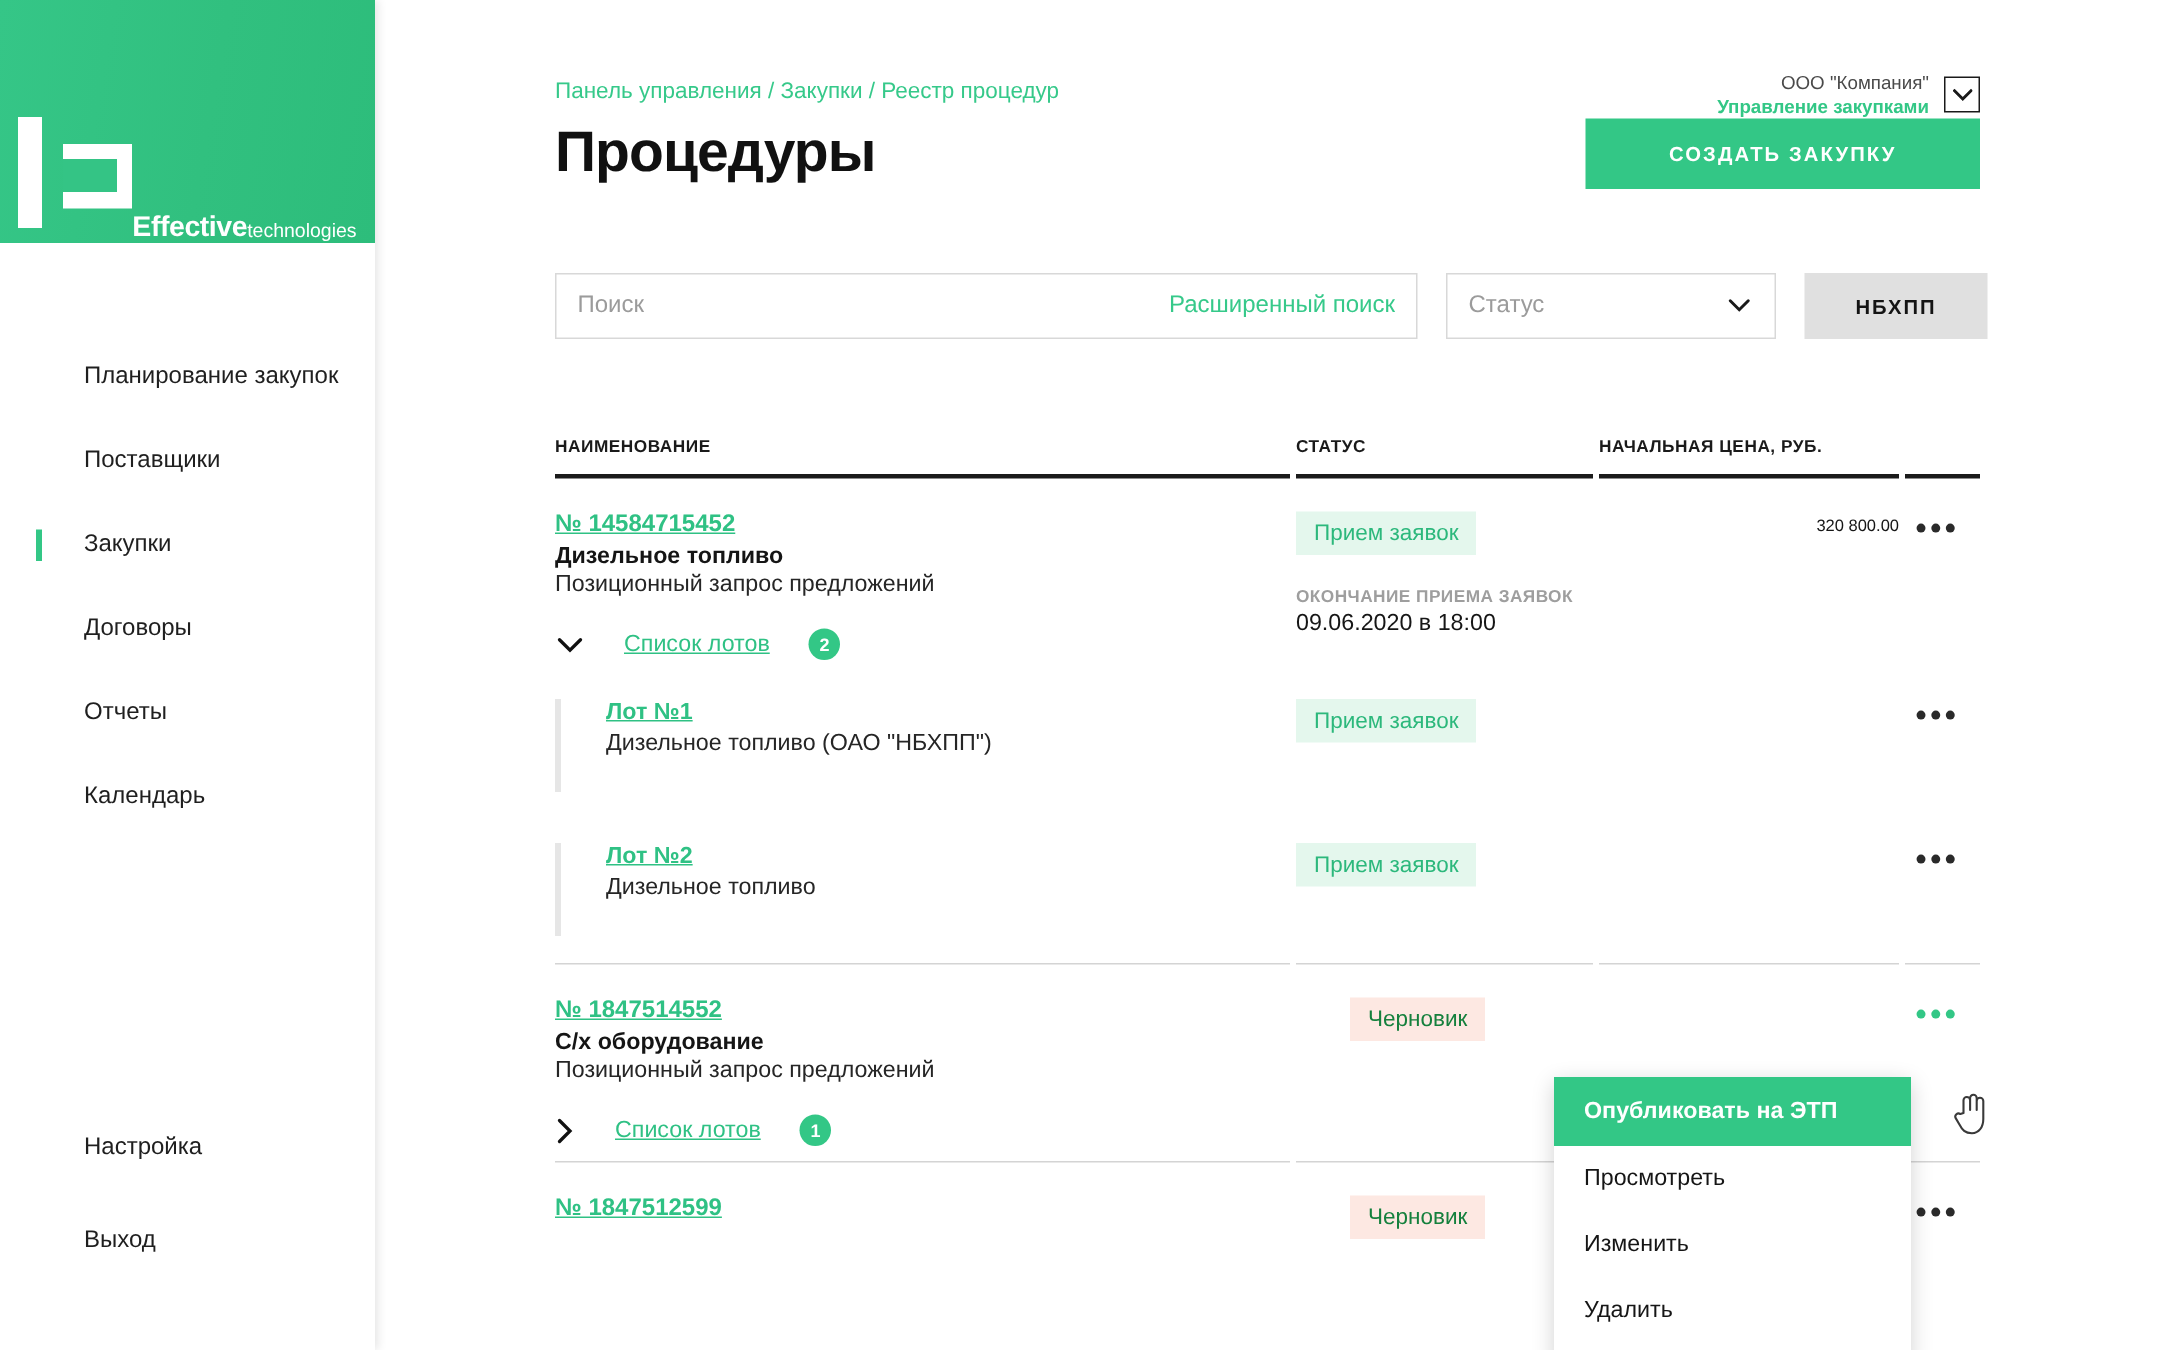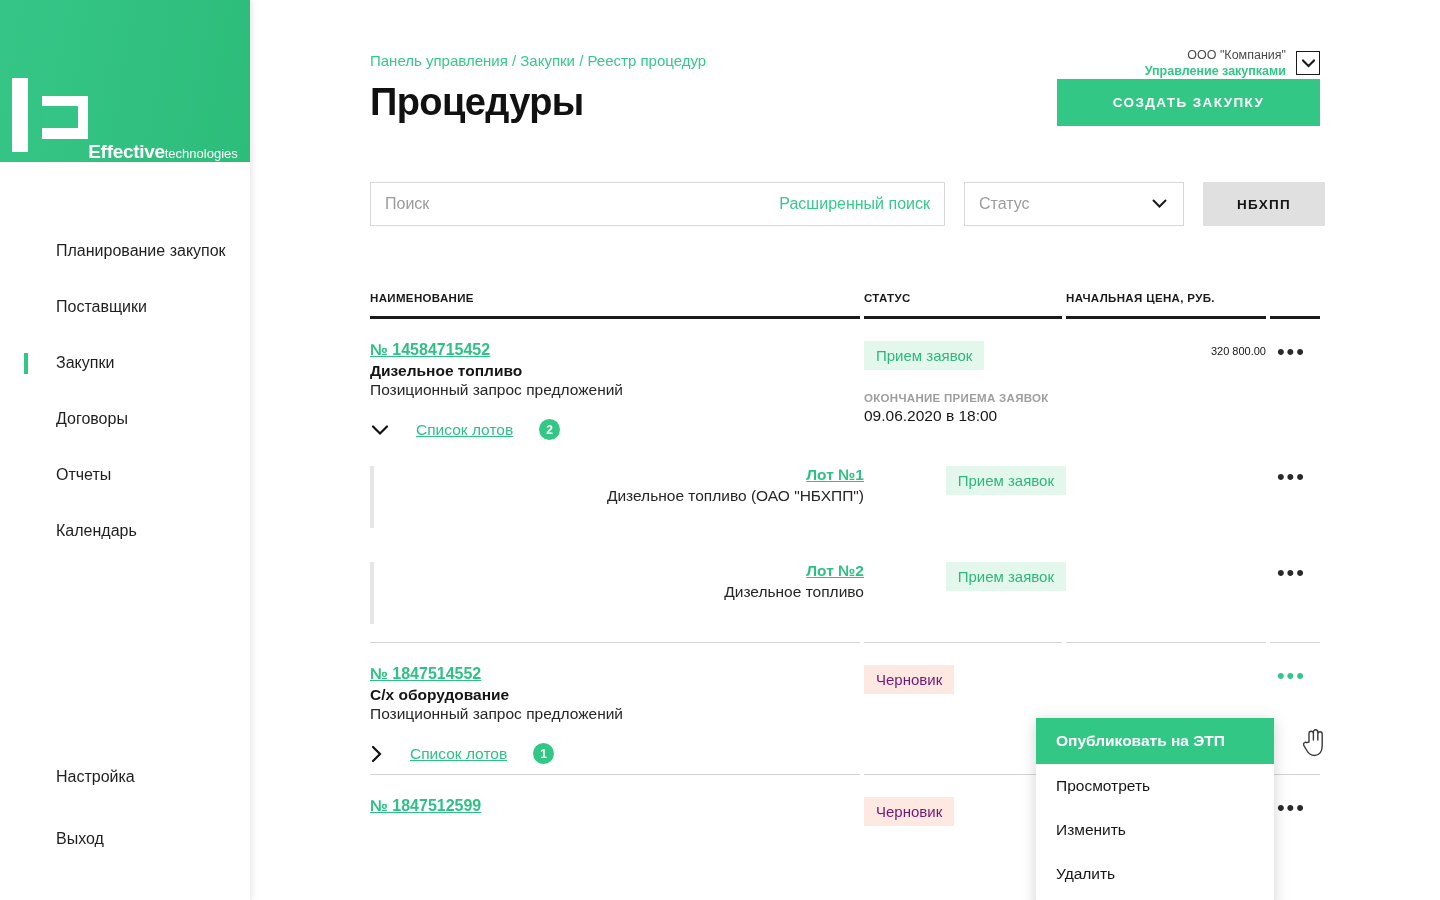--- a/index.html
+++ b/index.html
@@ -73,21 +73,21 @@
     line-height: 1.38;
     cursor: pointer;
   }
   .nav-item.active::before {
     content: "";
     position: absolute;
     left: 24px; top: 1px;
     width: 4px; height: 21px;
     background: #33c786;
   }
-  .nav-bottom { position: absolute; left: 0; bottom: 0; width: 298px; padding-bottom: 10px; }
+  .nav-bottom { position: absolute; left: 0; bottom: 12px; width: 298px; padding-bottom: 10px; }
   .nav-bottom .nav-item { margin-bottom: 40px; }
 
   
   .main {
     position: absolute;
     left: 250px; top: 0;
     width: 1190px; height: 900px;
     background: #ffffff;
     padding: 0 120px 0 120px;
   }
@@ -246,40 +246,40 @@
     display: flex; align-items: center; justify-content: center;
   }
 
   .badge {
     display: inline-block;
     font-size: 15px;
     padding: 6px 12px;
     white-space: nowrap;
   }
   .badge.accepting { background: #e4f7ed; color: #2cb87c; }
-  .badge.draft     { background: #fde8e2; color: #701a75; }
+  .badge.draft     { background: #fde8e2; color: #15803d; margin-left: 36px; }
 
   .deadline-label {
     font-size: 11.5px; font-weight: bold;
     letter-spacing: 0.3px; color: #9e9e9e;
     margin-top: 22px;
   }
   .deadline-value { font-size: 15.5px; color: #161616; margin-top: 3px; }
 
   .dots {
     font-size: 22px; letter-spacing: 2px;
     color: #2a2a2a; line-height: 1; cursor: pointer;
     user-select: none;
   }
   .dots.active { color: #33c786; }
 
   
   .lot-row {
     display: flex;
-    padding-top: 16px; padding-bottom: 18px; text-align: right;
+    padding-top: 16px; padding-bottom: 18px;
   }
   .lot-name {
     flex: 0 0 494px;
     border-left: 4px solid #e6e6e6;
     padding-left: 30px;
     min-height: 62px;
   }
   .lot-link {
     font-size: 15.5px; font-weight: bold;
     color: #2fc184; text-decoration: underline; cursor: pointer;

